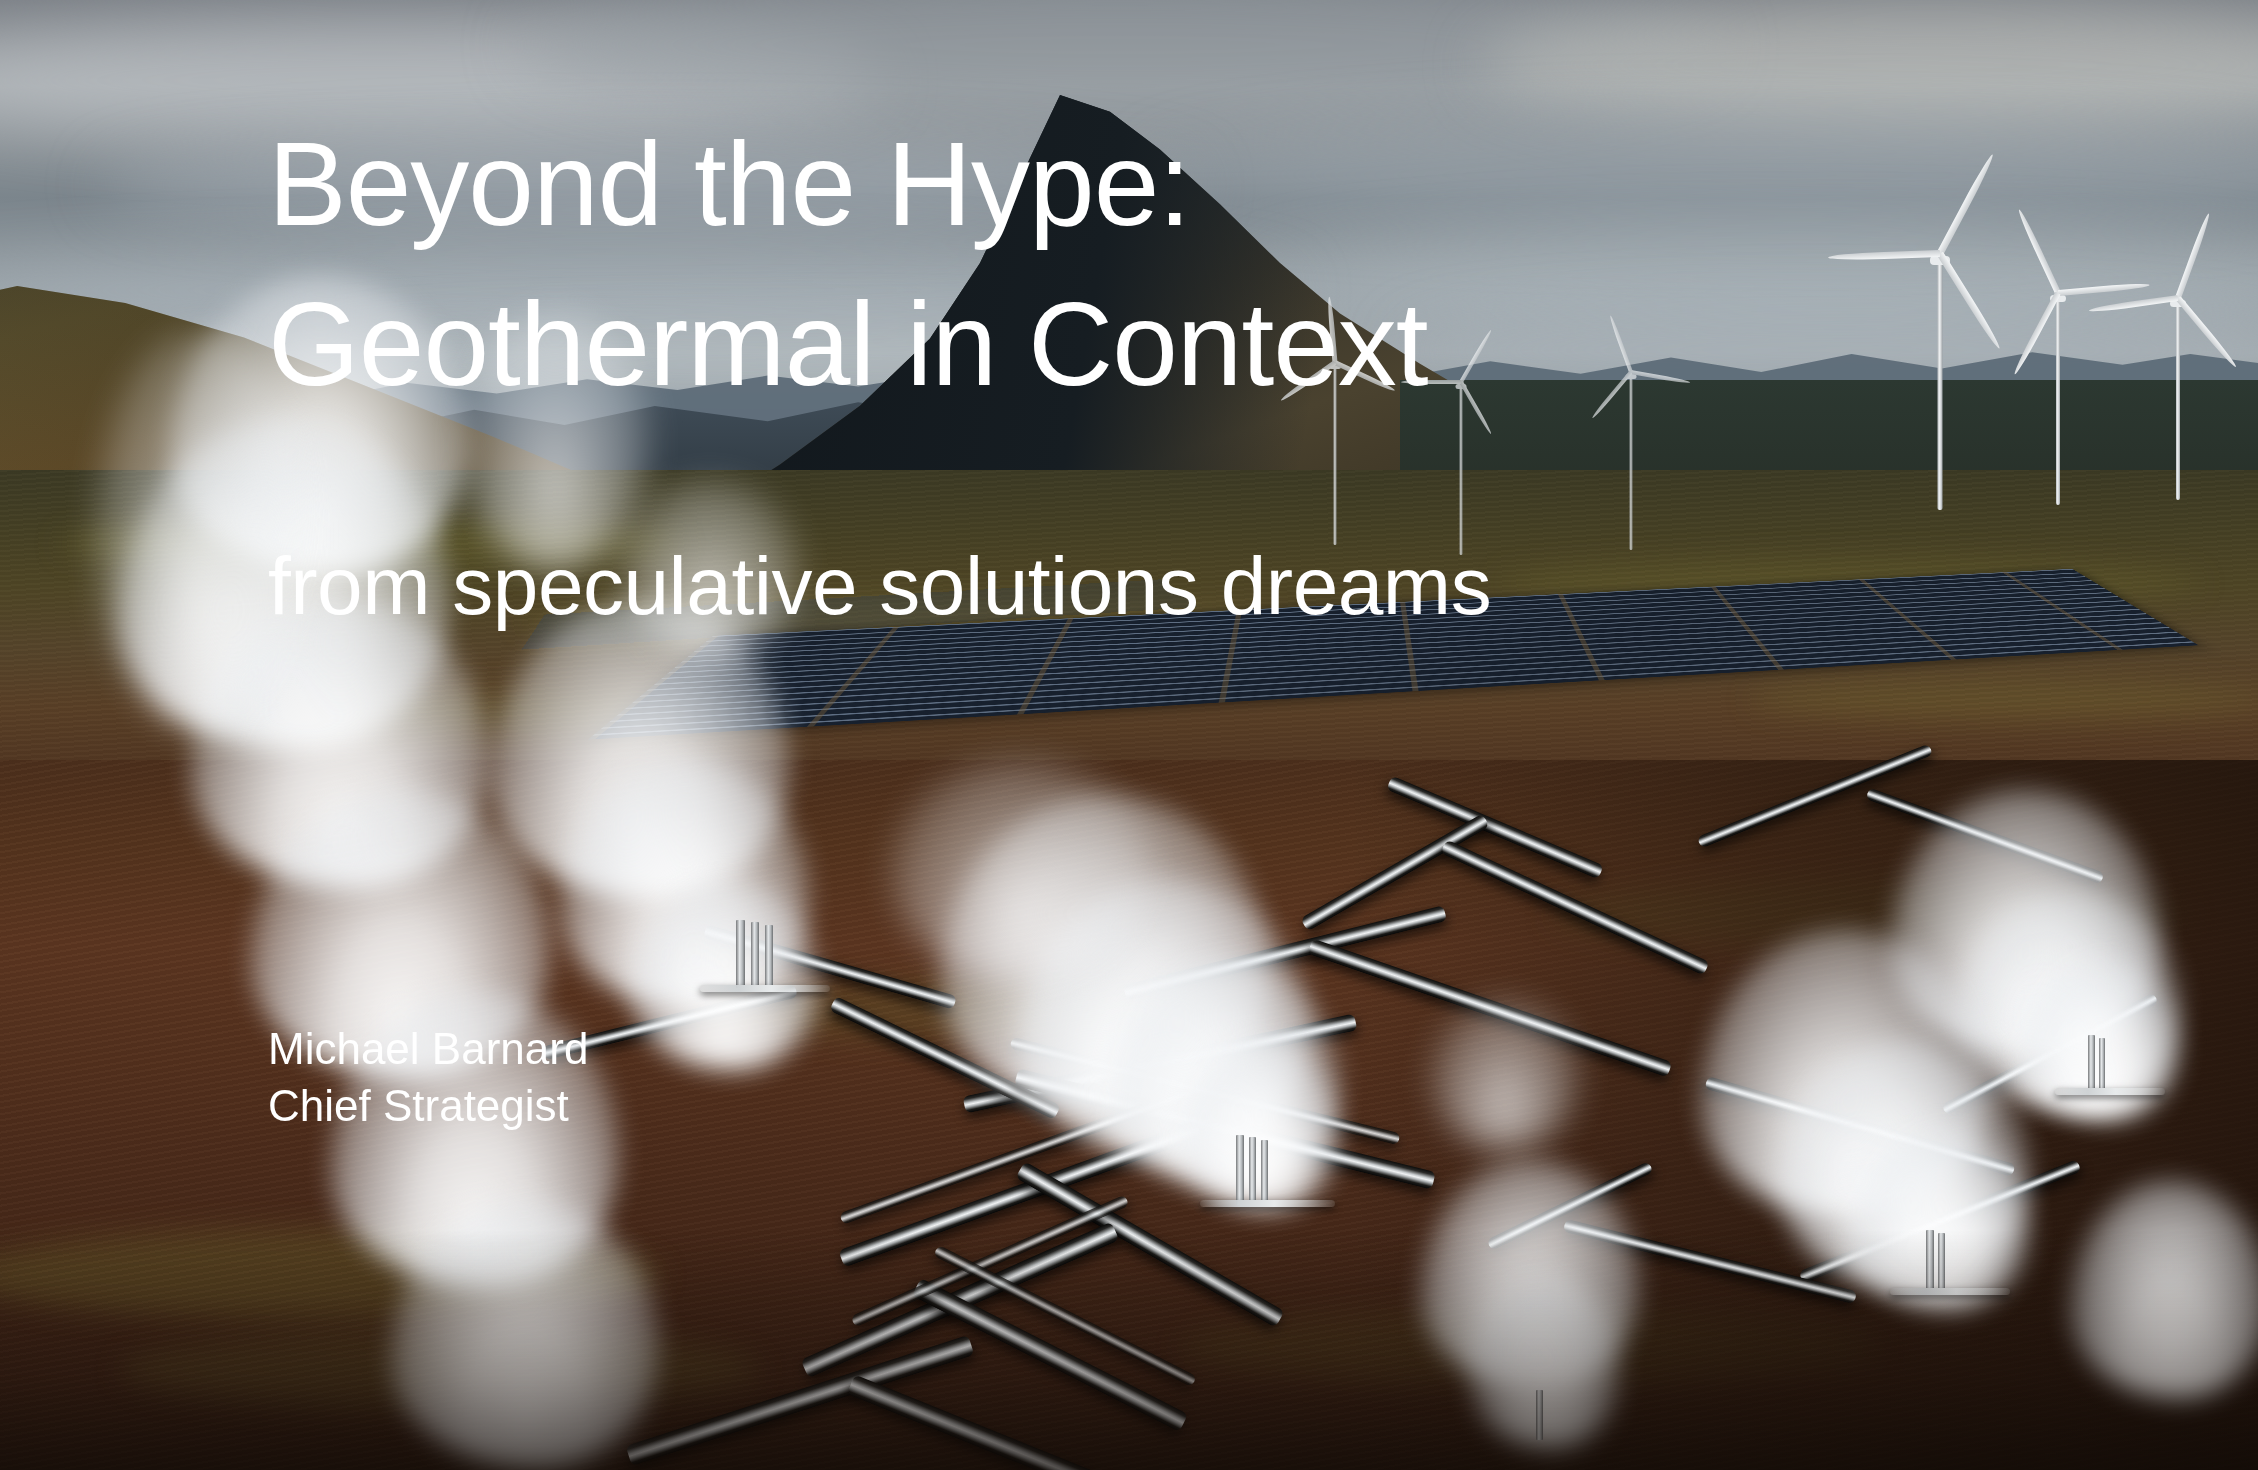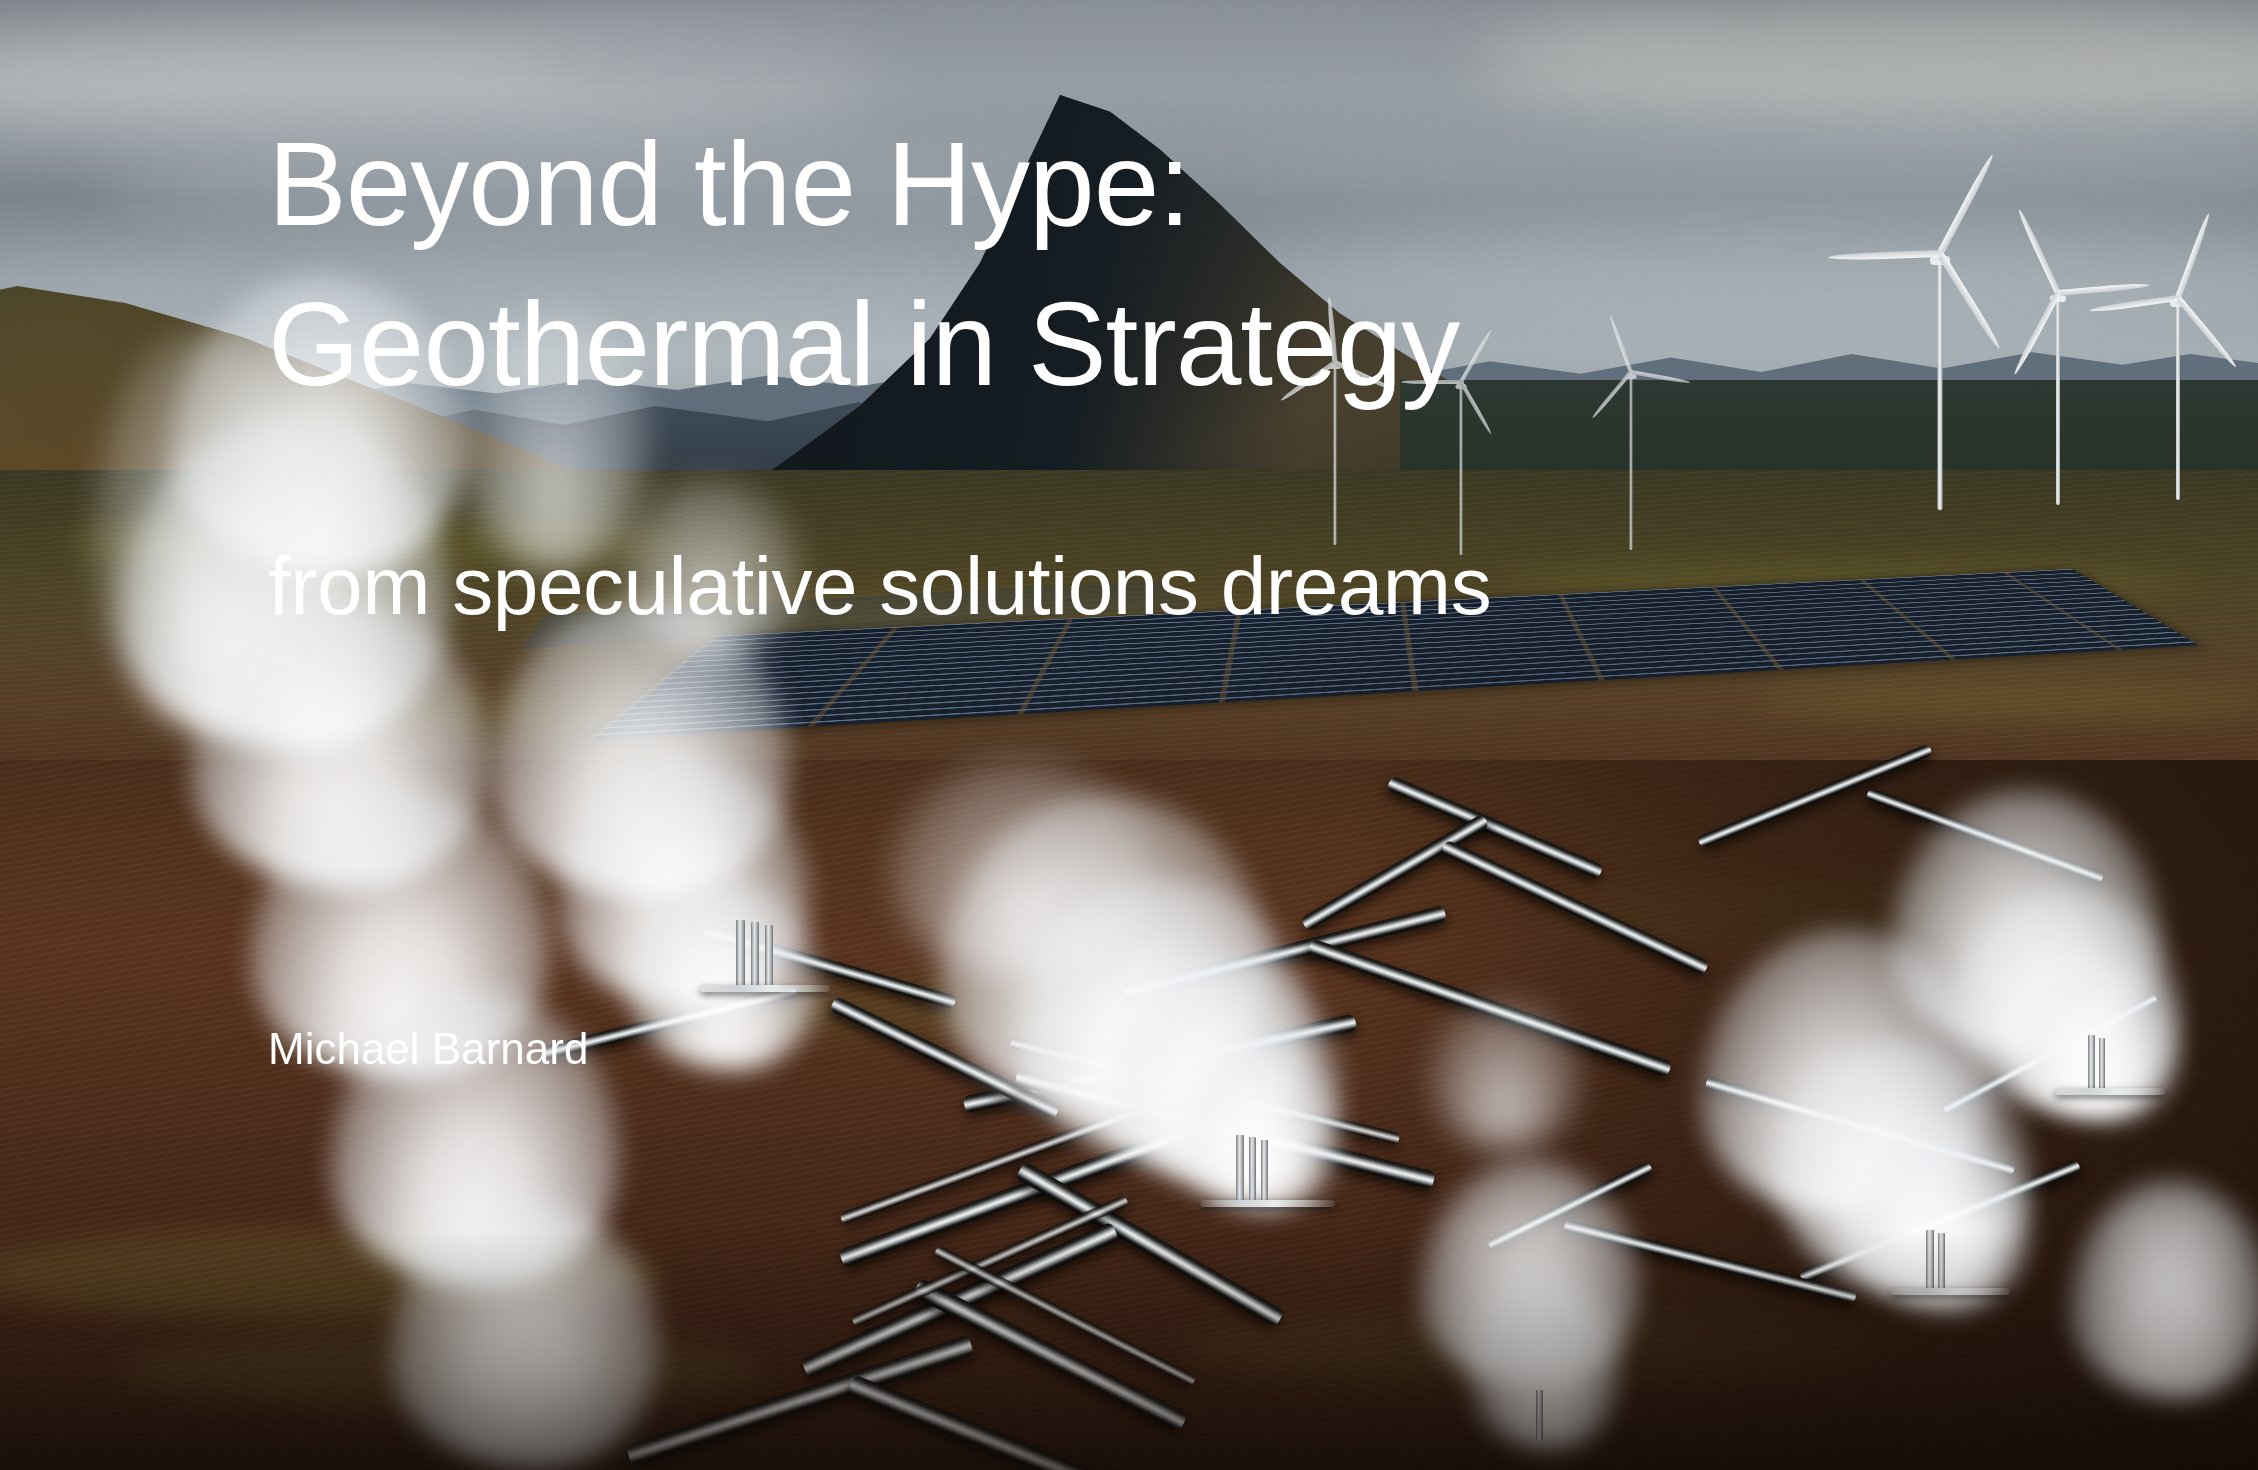--- a/index.html
+++ b/index.html
@@ -516,26 +516,27 @@
     <div class="plume-wisp" style="left:620px;  top:480px;  width:180px; height:180px;"></div>
     <div class="plume-wisp" style="left:1430px; top:1000px; width:150px; height:150px;"></div>
 
     <div id="fore-bottom-dark" class="bg-layer"></div>
   </div>
 
   <div id="text-layer">
 
     <div id="title-block">
       <div class="title-line">Beyond the Hype:</div>
-      <div class="title-line">Geothermal in Strategy</div>
+      <div class="title-line">Geothermal in Context</div>
     </div>
 
     <div id="subtitle-block">
       <div class="subtitle-line">from speculative solutions dreams</div>
     </div>
 
     <div id="author-block">
       <div class="author-line">Michael Barnard</div>
+      <div class="author-line">Chief Strategist</div>
     </div>
 
 
   </div>
 </div>
 
 </body></html>

